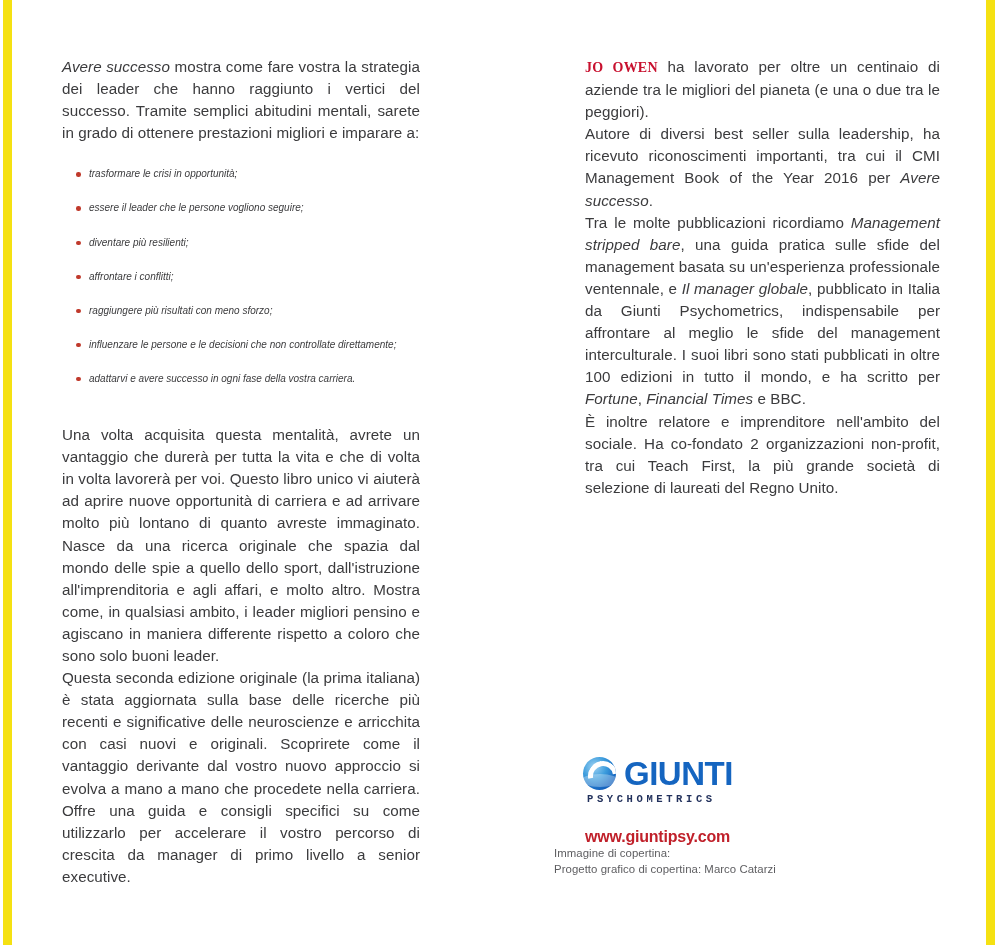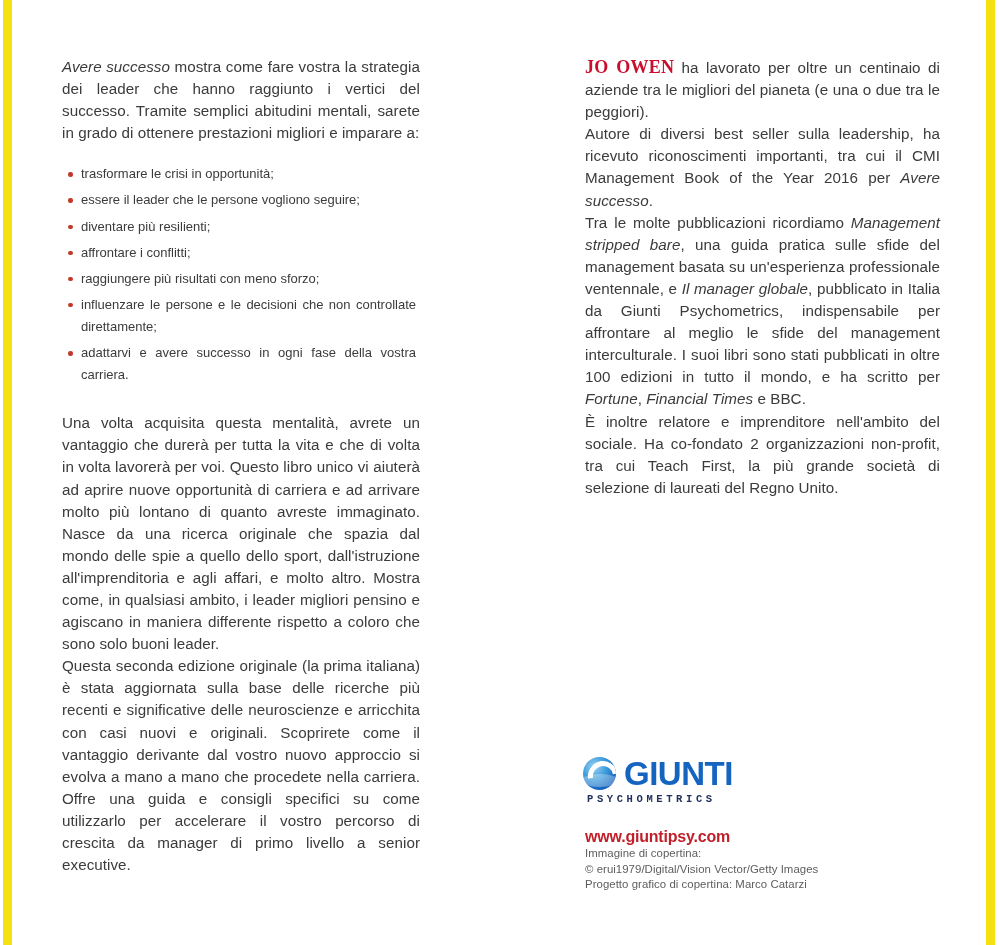--- a/index.html
+++ b/index.html
@@ -54,48 +54,49 @@
   .para + .para { margin-top: 0; }
 
   .para i, .para em { font-style: italic; }
 
   .bullets {
     list-style: none;
     margin: 19px 0 0 0;
     padding: 0;
   }
   .bullets li {
-    font-size: 13px;
+    font-size: 10px;
     line-height: 22.1px;
     color: #3b3b3d;
     text-align: justify;
     position: relative;
     padding-left: 15px;
-    margin: 4px;
+    margin: 12px;
+    font-style: italic;
   }
   .bullets li::before {
     content: "";
     position: absolute;
     left: 2px;
     top: 9px;
     width: 4.5px;
     height: 4.5px;
     border-radius: 50%;
     background: #c0392b;
   }
   .bullets li:last-child { text-align: justify; }
 
   .gap-block { height: 22px; }
 
   
   .author-name {
     font-family: "Liberation Serif", serif;
     font-weight: bold;
     color: #c8102e;
-    font-size: 18px;
+    font-size: 14px;
     letter-spacing: 0.2px;
   }
 
   
   .logo-block {
     position: absolute;
     left: 583px;
     top: 757px;
     width: 360px;
   }
@@ -157,21 +158,21 @@
     font-weight: bold;
     font-size: 16px;
     color: #c0202a;
     margin-top: 23px;
     margin-left: 2px;
     letter-spacing: -0.2px;
   }
 
   .credits {
     position: absolute;
-    left: 585px;
+    left: 554px;
     top: 846px;
     width: 360px;
   }
   .credits div {
     font-size: 11.4px;
     line-height: 15.6px;
     color: #5d5d60;
     letter-spacing: 0.05px;
   }
 </style>
@@ -218,17 +219,16 @@
     <div class="logo-row">
       <div class="globe"></div>
       <div class="logo-word">GIUNTI</div>
     </div>
     <div class="logo-sub">PSYCHOMETRICS</div>
     <div class="site-url">www.giuntipsy.com</div>
   </div>
 
   <div class="credits">
     <div>Immagine di copertina:</div>
-    <div>© erui1979/Digital/Vision Vector/Getty Images</div>
     <div>Progetto grafico di copertina: Marco Catarzi</div>
   </div>
 
 </div>
 
 </body></html>

